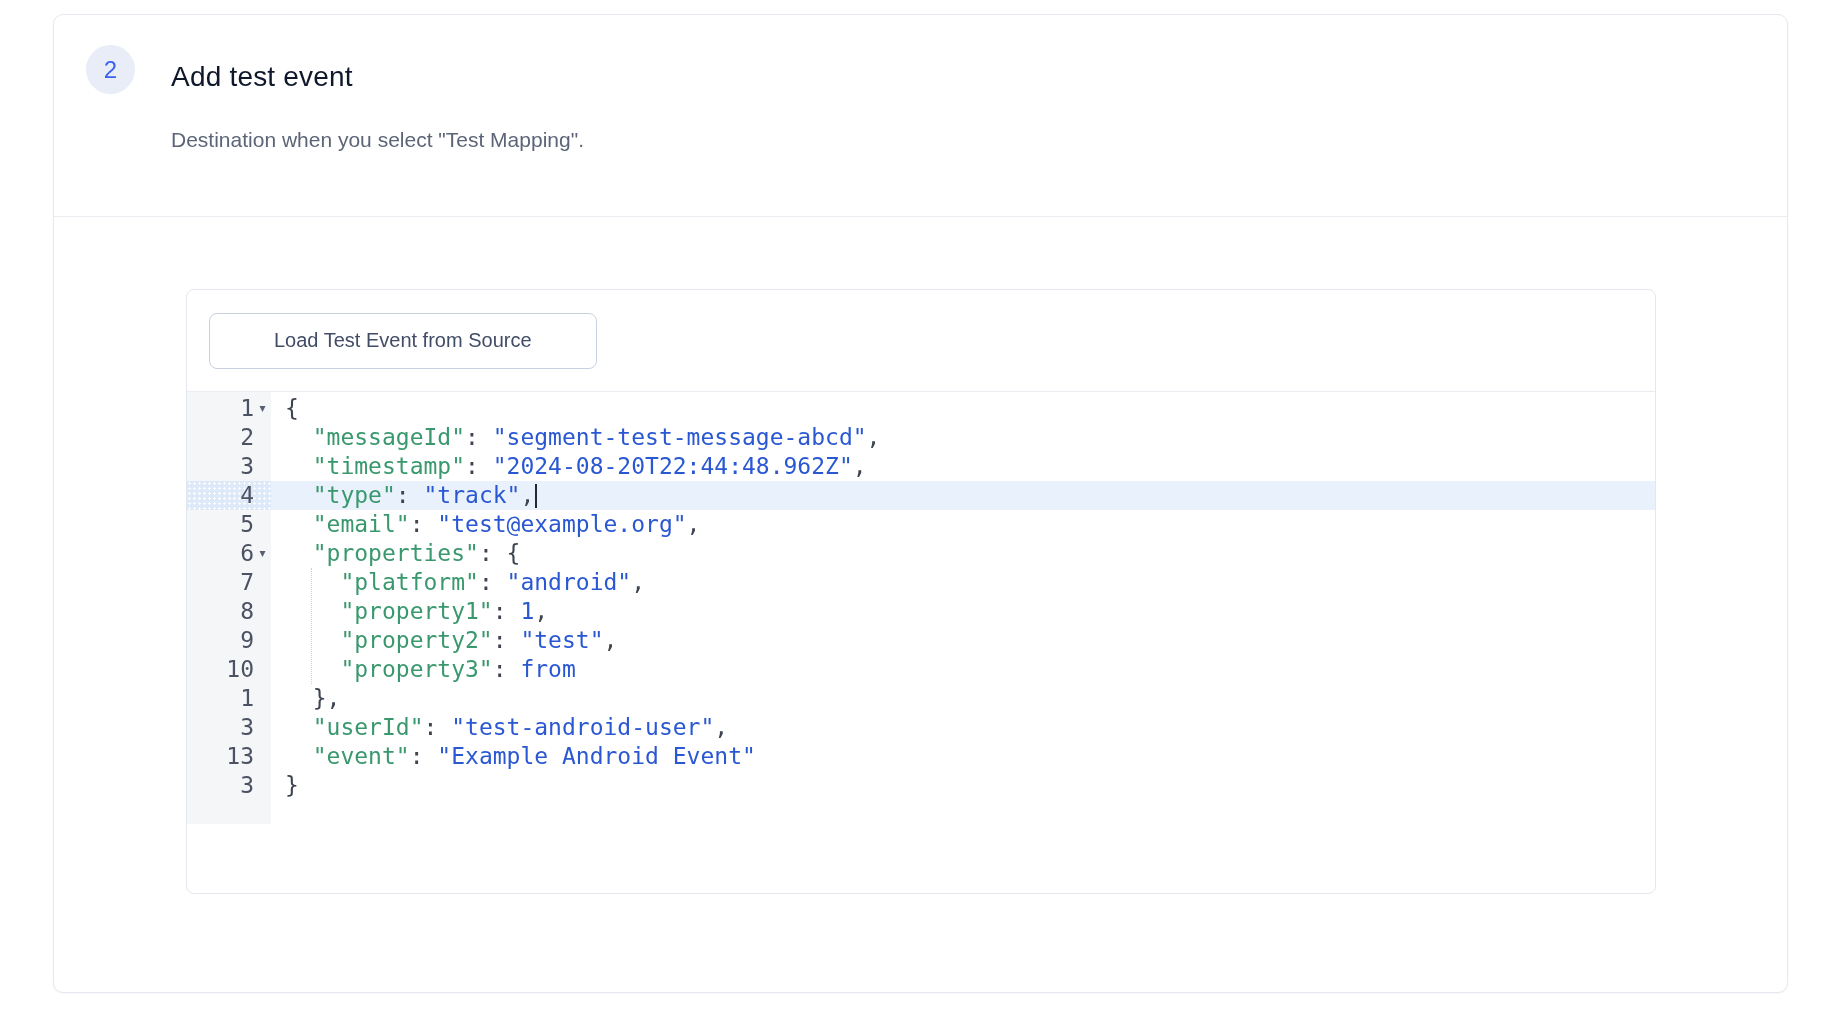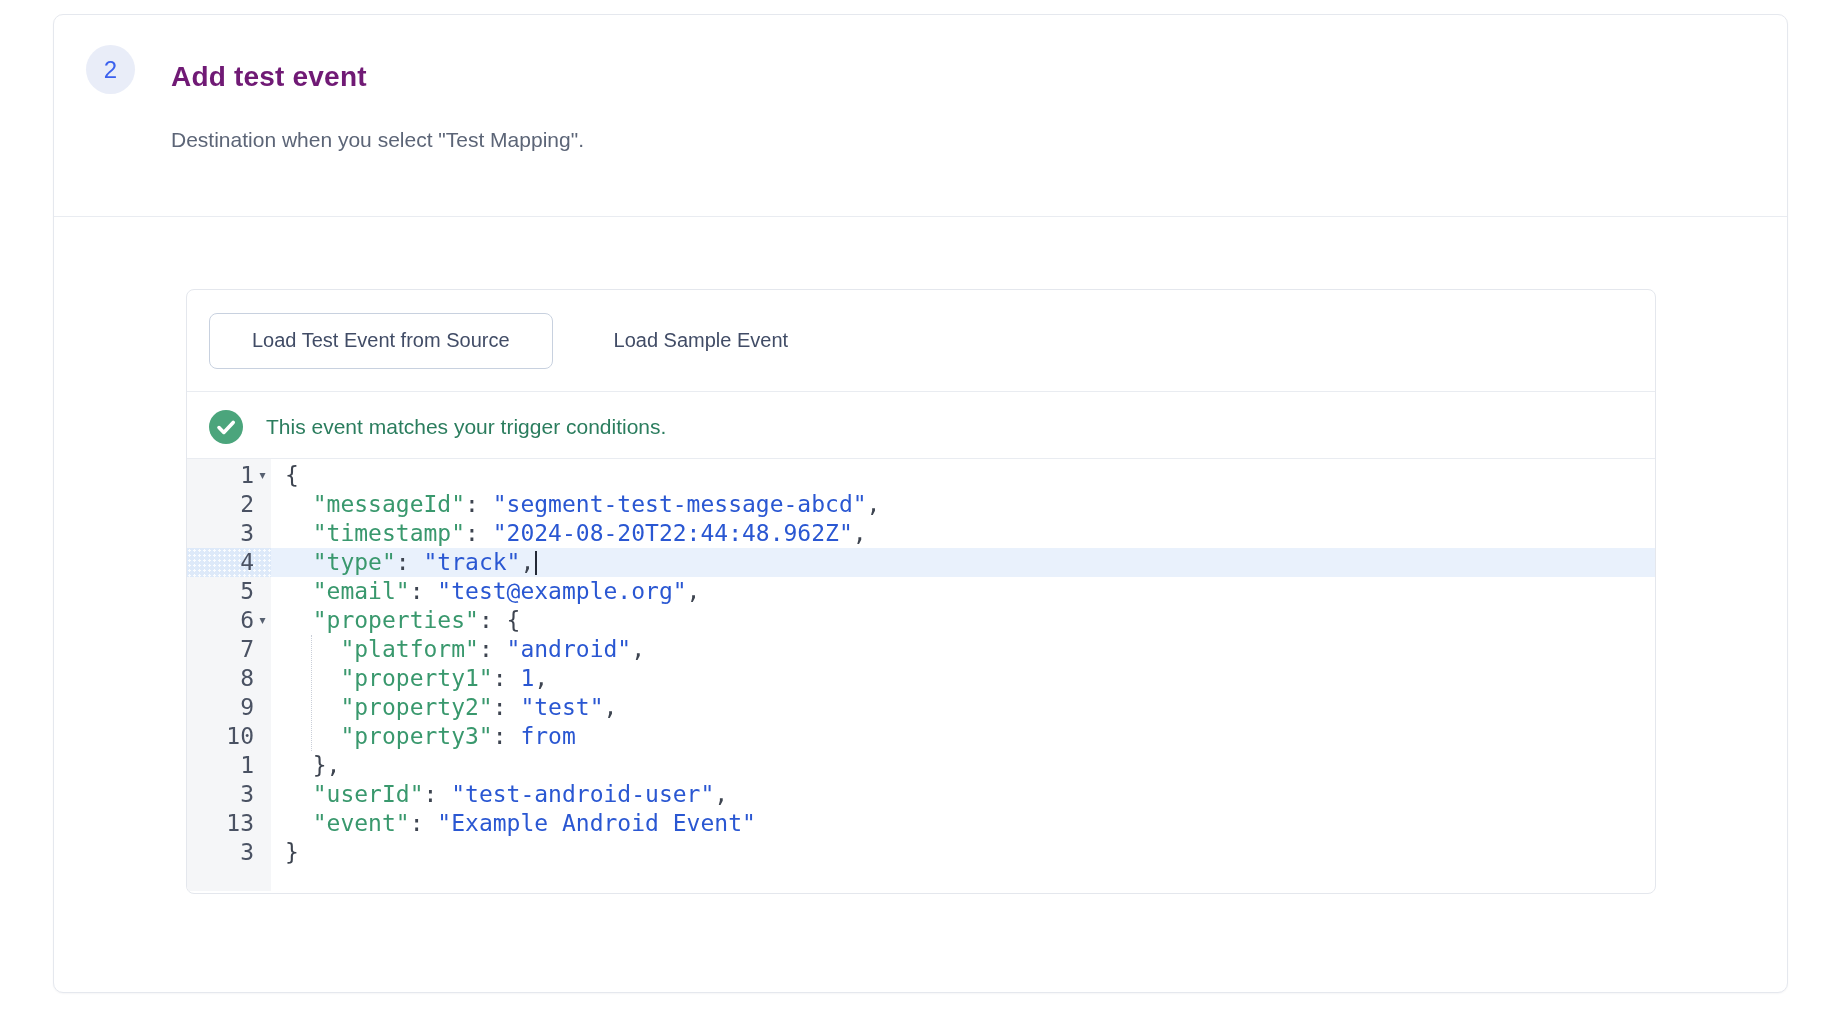--- a/index.html
+++ b/index.html
@@ -9,34 +9,34 @@
   .card { position: absolute; left: 53px; top: 14px; width: 1735px; height: 979px;
           background: #fff; border: 1px solid #e5e8ee; border-radius: 10px;
           box-shadow: 0 1px 2px rgba(16,24,40,.04); }
 
   .step-badge { position: absolute; left: 32px; top: 30px; width: 49px; height: 49px;
                 border-radius: 50%; background: #e9edf8; color: #3b61ee;
                 font-size: 24px; font-weight: 500; display: flex; align-items: center;
                 justify-content: center; }
 
   .page-title { position: absolute; left: 117px; top: 46px; font-size: 28px;
-                font-weight: 700; color: #701a75; letter-spacing: .2px; }
+                font-weight: 400; color: #0f172a; letter-spacing: .2px; }
 
   .page-desc { position: absolute; left: 117px; top: 102px; width: 1585px;
                font-size: 21px; line-height: 46px; color: #5c6577; font-weight: 400; }
 
   .header-divider { position: absolute; left: 0; top: 201px; width: 100%; height: 1px;
                     background: #e9ecf1; }
 
   .panel { position: absolute; left: 132px; top: 274px; width: 1470px; height: 605px;
            border: 1px solid #e4e7ed; border-radius: 8px; background: #fff; overflow: hidden; }
 
   .toolbar { height: 102px; border-bottom: 1px solid #e9ecf1; display: flex;
              align-items: center; padding-left: 22px; }
-  .btn-outlined { height: 56px; padding: 0 42px; background: #fff;
+  .btn-outlined { height: 56px; padding: 0 64px; background: #fff;
                   border: 1px solid #c8d1df; border-radius: 8px; cursor: pointer;
                   font-family: "Liberation Sans", sans-serif;
                   font-size: 20px; font-weight: 500; color: #414c66; }
   .btn-ghost { margin-left: 57px; height: 56px; padding: 0 4px; background: transparent;
                border: none; cursor: pointer; font-family: "Liberation Sans", sans-serif;
                font-size: 20px; font-weight: 500; color: #414c66; }
 
   .status-row { height: 67px; display: flex; align-items: center; padding-left: 22px;
                 border-bottom: 1px solid #e9ecf1; }
   .check-icon { width: 34px; height: 34px; margin-right: 23px; flex: 0 0 auto;
@@ -79,30 +79,22 @@
   <div class="page-desc">
     <span style="display:block">Destination when you select "Test Mapping".</span>
   </div>
 
   <div class="header-divider"></div>
 
   <div class="panel">
 
     <div class="toolbar">
       <button class="btn-outlined">Load Test Event from Source</button>
-      <button class="btn-ghost">Load Sample Event</button>
     </div>
 
-    <div class="status-row">
-      <svg class="check-icon" viewBox="0 0 34 34" xmlns="http://www.w3.org/2000/svg">
-        <circle cx="17" cy="17" r="17" fill="#4ba57c"></circle>
-        <path d="M10 17.6 L14.8 22.4 L24.2 12.4" fill="none" stroke="#ffffff" stroke-width="3.6" stroke-linecap="round" stroke-linejoin="round"></path>
-      </svg>
-      <span class="status-text">This event matches your trigger conditions.</span>
-    </div>
 
     <div class="editor">
       <div class="gutter" id="gutter">
           <div class="g-row">1<span class="fold">▾</span></div>
           <div class="g-row">2</div>
           <div class="g-row">3</div>
           <div class="g-row active">4</div>
           <div class="g-row">5</div>
           <div class="g-row">6<span class="fold">▾</span></div>
           <div class="g-row">7</div>

